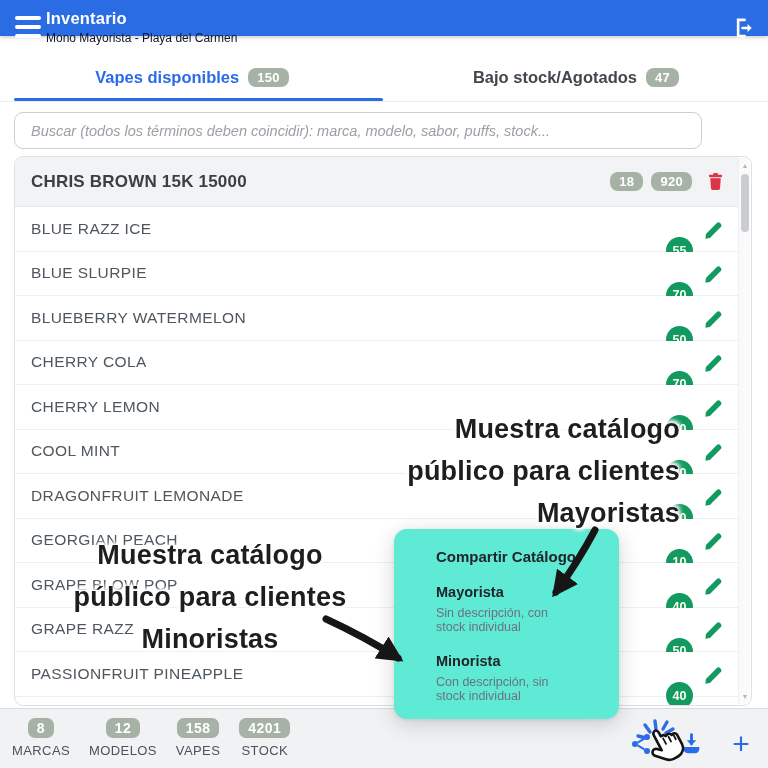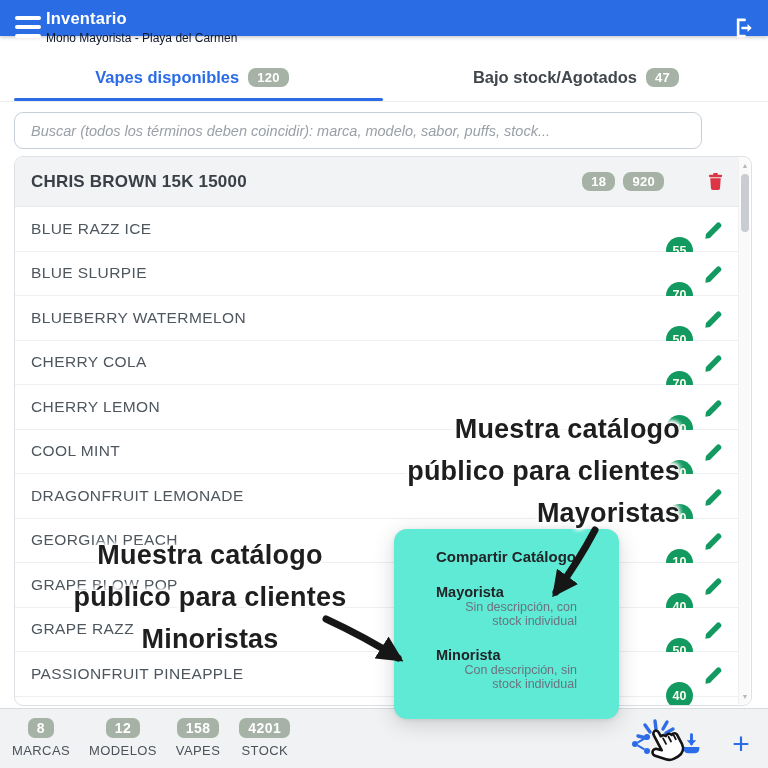--- a/index.html
+++ b/index.html
@@ -33,21 +33,21 @@
   .search-wrap { position:absolute; left:14px; top:112px; width:688px; height:37px; }
   .search-wrap input { width:100%; height:100%; border:1px solid #c9cfd6; border-radius:9px;
     padding:0 16px; font-size:14.5px; font-style:italic; color:#444; outline:none;
     font-family:"Liberation Sans", sans-serif; }
   .search-wrap input::placeholder { color:#9aa0a6; opacity:1; }
 
   
   .card { position:absolute; left:14px; top:156px; width:738px; height:550px;
     border:1px solid #dde1e5; border-radius:9px; background:#fff; overflow:hidden; z-index:1; }
   .card-header { position:absolute; left:0; top:0; right:13px; height:50px; background:#f1f3f5;
-    display:flex; align-items:center; padding:0 12px 0 16px; border-bottom:1px solid #e6e9ec;gap:28px; }
+    display:flex; align-items:center; padding:0 12px 0 16px; border-bottom:1px solid #e6e9ec; }
   .card-title { flex:1; font-size:17px; font-weight:bold; color:#3a4046; letter-spacing:.2px; }
   .hdr-badges { display:flex; gap:8px; align-items:center; }
   .trash-btn { width:22px; height:24px; margin-left:12px; display:flex; align-items:center; justify-content:center; }
   .rows { position:absolute; left:0; top:50px; right:13px; bottom:0; display:flex; flex-direction:column; }
   .row { height:44.5px; flex:0 0 44.5px; display:flex; align-items:center; padding:0 12px 0 16px;
     border-bottom:1px solid #edf0f2; background:#fff; }
   .row-name { flex:1; font-size:15.5px; color:#4e565e; letter-spacing:.4px; }
   .stock-badge { width:27px; height:27px; border-radius:50%; background:#129a61; color:#fdfdef;
     font-size:12.5px; font-weight:bold; display:flex; align-items:center; justify-content:center;margin-top:44px; }
   .edit-btn { width:24px; height:24px; margin-left:9px; display:flex; align-items:center; justify-content:center; }
@@ -71,21 +71,21 @@
   .action-btn { width:26px; height:26px; display:flex; align-items:center; justify-content:center; }
   .plus-glyph { color:#2b6be8; font-size:30px; font-weight:400; line-height:24px; }
 
   
   .popup { position:absolute; left:394px; top:529px; width:225px; height:190px; background:#5eead4;
     border-radius:13px; box-shadow:0 5px 22px rgba(0,0,0,.16), 0 1px 4px rgba(0,0,0,.08);
     padding:19px 42px; z-index:5; }
   .popup-title { font-size:15px; font-weight:bold; color:#212529; }
   .popup-option { margin-top:19px; cursor:pointer; }
   .opt-label { font-size:14.5px; font-weight:bold; color:#212529; }
-  .opt-desc { font-size:12.5px; color:#6b7280;text-align:right; }
+  .opt-desc { margin-top:6px; font-size:12.5px; color:#6b7280; }
 
   
   .annotation { position:absolute; z-index:6; font-weight:bold; font-size:27px; line-height:42px;
     color:#1e1e1e; letter-spacing:.2px;
     text-shadow:0 0 3px #fff, 0 0 5px #fff, 2px 2px 4px #fff, -2px -2px 4px #fff, 2px -2px 4px #fff, -2px 2px 4px #fff; }
   .ann-right { top:408px; right:88px; text-align:right; }
   .ann-left { top:534px; left:30px; width:360px; text-align:center; }
 
   .overlay-svg { position:absolute; inset:0; width:768px; height:768px; z-index:7; pointer-events:none; }
   .cursor-wrap { position:absolute; left:626px; top:716px; width:90px; height:60px; z-index:8; pointer-events:none; }
@@ -108,21 +108,21 @@
         <path d="M13.5 4.5H7.5v15h6" fill="none" stroke="#fff" stroke-width="2.4" stroke-linecap="round"></path>
         <path d="M11.5 12h6.2" stroke="#fff" stroke-width="2.4" stroke-linecap="round"></path>
         <path d="M16.2 8.2 20 12l-3.8 3.8z" fill="#fff"></path>
       </svg>
     </button>
   </header>
 
   <nav class="tabs">
     <div class="tab active">
       <span>Vapes disponibles</span>
-      <span class="count-badge">120</span>
+      <span class="count-badge">150</span>
       <span class="underline"></span>
     </div>
     <div class="tab">
       <span>Bajo stock/Agotados</span>
       <span class="count-badge">47</span>
     </div>
   </nav>
 
   <div class="search-wrap">
     <input type="text" placeholder="Buscar (todos los términos deben coincidir): marca, modelo, sabor, puffs, stock..." style="">

